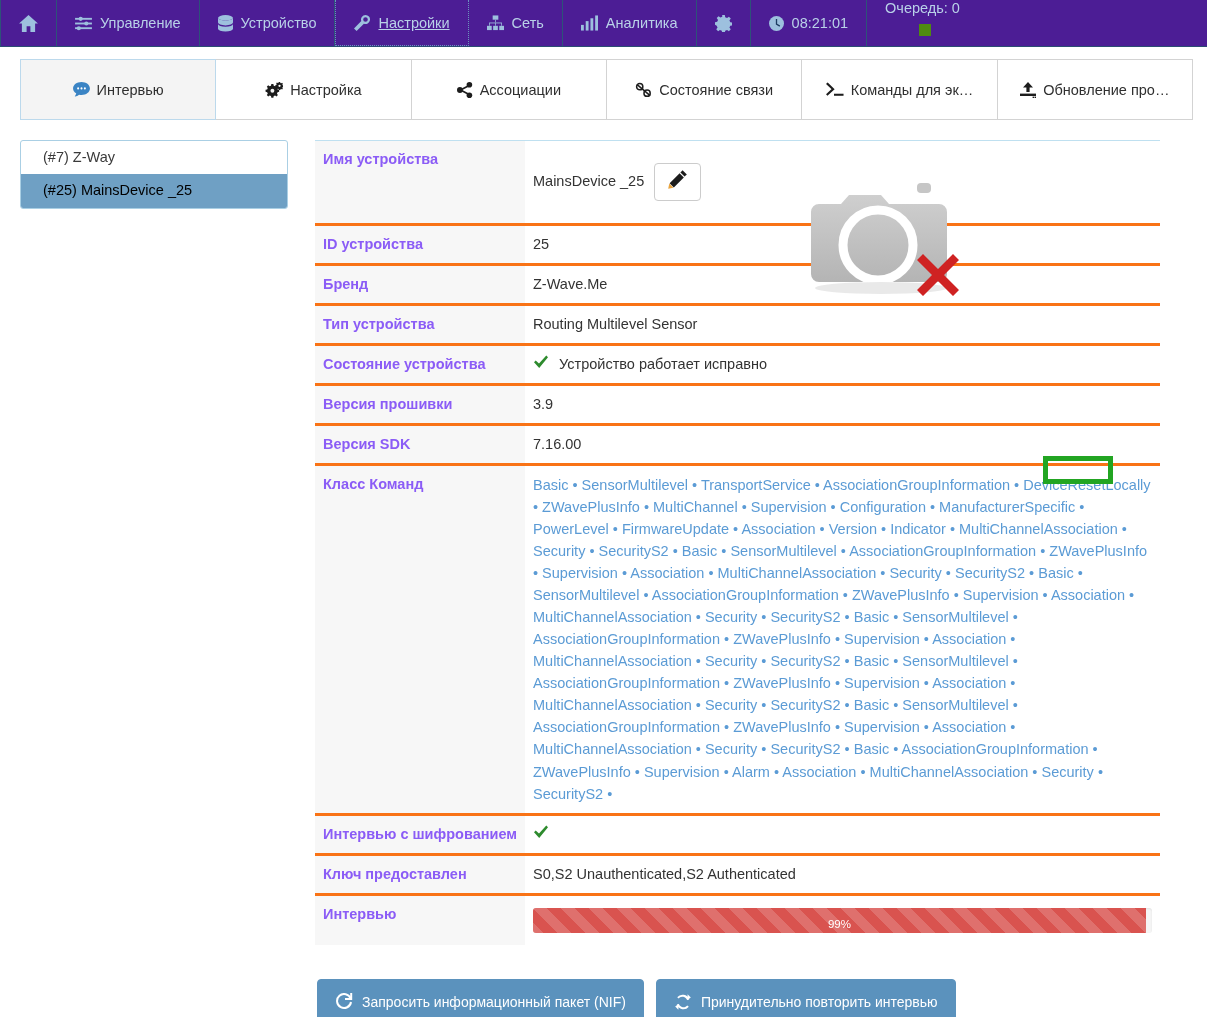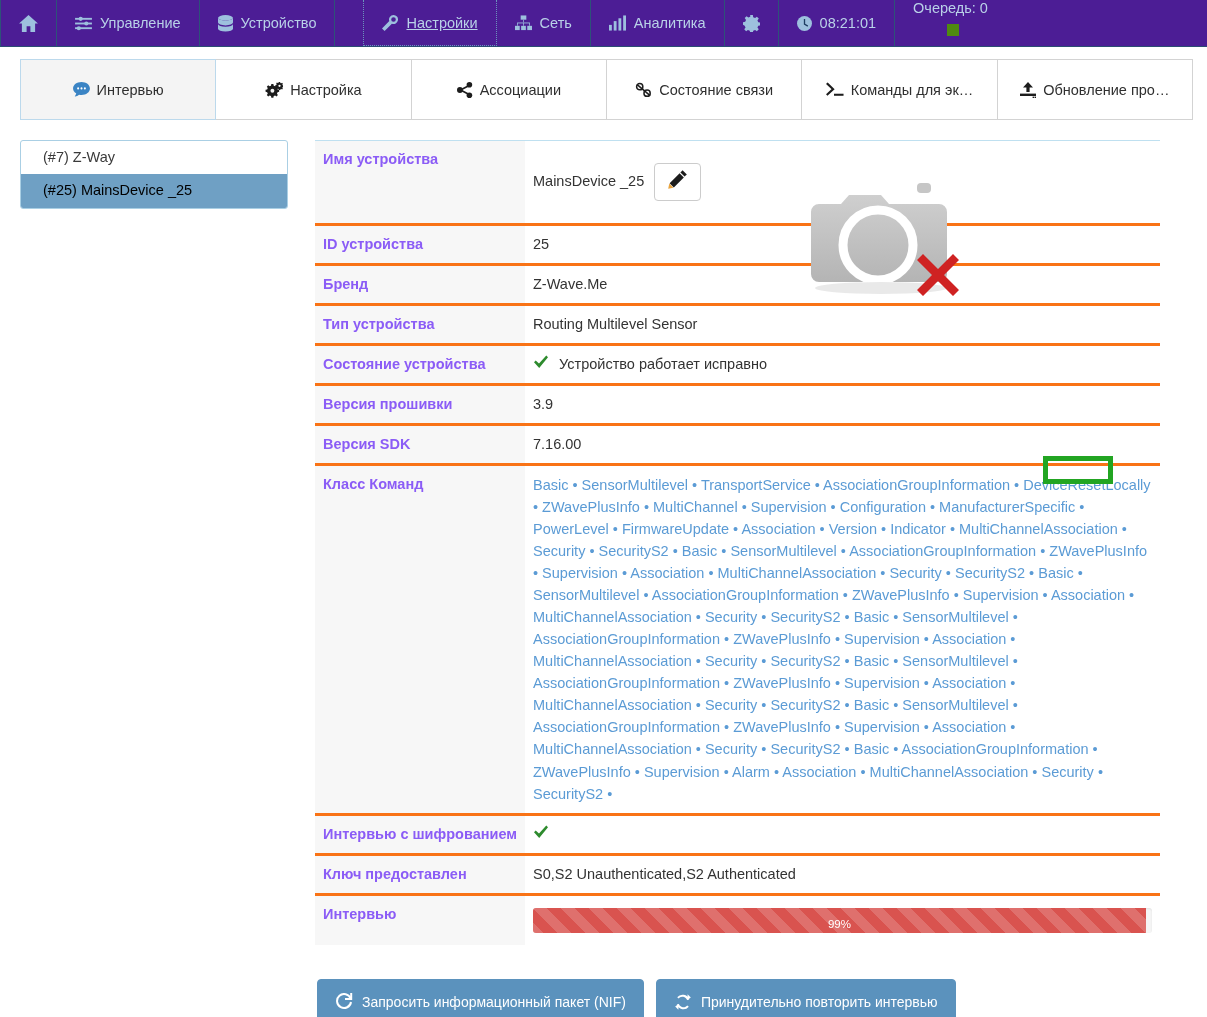--- a/index.html
+++ b/index.html
@@ -30,21 +30,20 @@
     font-size: 14.5px;
     border-right: 1px solid #2d5279;
     white-space: nowrap;
     cursor: pointer;
   }
   .nav-item:first-child { border-left: 1px solid #2d5279; padding: 0 18px; }
   .nav-item.active {
     border-left: 1px dotted #6b93bd;
     border-right: 1px dotted #6b93bd;
     border-bottom: 1px dotted #6b93bd;
-    margin-left: 28px;
   }
   .nav-item.active .nav-label { text-decoration: underline; }
   .nav-icon { display: inline-flex; align-items: center; color: #8fb5d8; }
   .nav-icon svg { display: block; }
   .queue-box {
     display: inline-block;
     width: 12px; height: 12px;
     background: #4f8a10;
     margin-left: 6px;
     vertical-align: middle;

